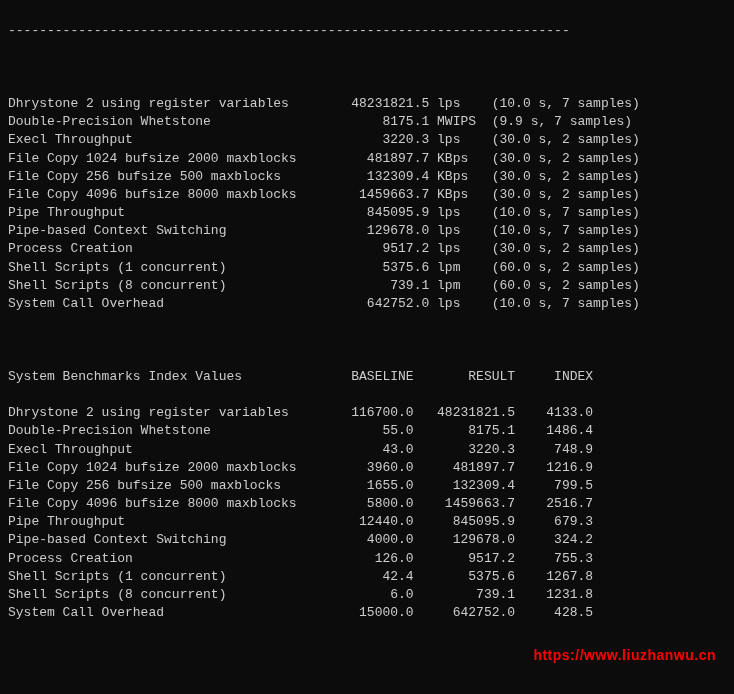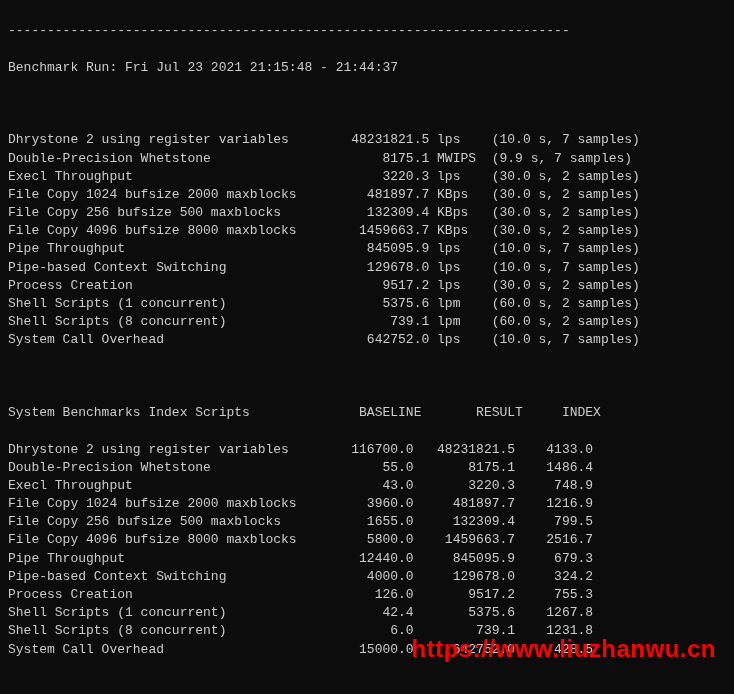--- a/index.html
+++ b/index.html
@@ -24,36 +24,35 @@
     }
     .row {
       display: block;
     }
     .watermark {
       position: absolute;
       bottom: 28px;
       right: 18px;
       color: #ff0000;
       font-family: Arial, sans-serif;
-      font-size: 24px;
+      font-size: 14px;
       font-weight: bold;
       letter-spacing: 0.5px;
       pointer-events: none;
     }
   </style>
 </head>
 <body>
 
 <div class="terminal">
 <span class="row dashed-line">------------------------------------------------------------------------</span>
-<span class="row">Benchmark Run: Fri Jul 23 2021 21:15:48 - 21:44:37</span>
 <span class="row"> </span>
 <div id="results-block"><span class="row">Dhrystone 2 using register variables        48231821.5 lps    (10.0 s, 7 samples)</span><span class="row">Double-Precision Whetstone                      8175.1 MWIPS  (9.9 s, 7 samples)</span><span class="row">Execl Throughput                                3220.3 lps    (30.0 s, 2 samples)</span><span class="row">File Copy 1024 bufsize 2000 maxblocks         481897.7 KBps   (30.0 s, 2 samples)</span><span class="row">File Copy 256 bufsize 500 maxblocks           132309.4 KBps   (30.0 s, 2 samples)</span><span class="row">File Copy 4096 bufsize 8000 maxblocks        1459663.7 KBps   (30.0 s, 2 samples)</span><span class="row">Pipe Throughput                               845095.9 lps    (10.0 s, 7 samples)</span><span class="row">Pipe-based Context Switching                  129678.0 lps    (10.0 s, 7 samples)</span><span class="row">Process Creation                                9517.2 lps    (30.0 s, 2 samples)</span><span class="row">Shell Scripts (1 concurrent)                    5375.6 lpm    (60.0 s, 2 samples)</span><span class="row">Shell Scripts (8 concurrent)                     739.1 lpm    (60.0 s, 2 samples)</span><span class="row">System Call Overhead                          642752.0 lps    (10.0 s, 7 samples)</span></div>
 <span class="row"> </span>
-<span class="row" id="index-header-row">System Benchmarks Index Scripts              BASELINE       RESULT     INDEX</span>
+<span class="row" id="index-header-row">System Benchmarks Index Values              BASELINE       RESULT     INDEX</span>
 <div id="index-block"><span class="row">Dhrystone 2 using register variables        116700.0   48231821.5    4133.0</span><span class="row">Double-Precision Whetstone                      55.0       8175.1    1486.4</span><span class="row">Execl Throughput                                43.0       3220.3     748.9</span><span class="row">File Copy 1024 bufsize 2000 maxblocks         3960.0     481897.7    1216.9</span><span class="row">File Copy 256 bufsize 500 maxblocks           1655.0     132309.4     799.5</span><span class="row">File Copy 4096 bufsize 8000 maxblocks         5800.0    1459663.7    2516.7</span><span class="row">Pipe Throughput                              12440.0     845095.9     679.3</span><span class="row">Pipe-based Context Switching                  4000.0     129678.0     324.2</span><span class="row">Process Creation                               126.0       9517.2     755.3</span><span class="row">Shell Scripts (1 concurrent)                    42.4       5375.6    1267.8</span><span class="row">Shell Scripts (8 concurrent)                     6.0        739.1    1231.8</span><span class="row">System Call Overhead                         15000.0     642752.0     428.5</span></div>
 
 
 
 
 
 
 </div>
 
 <div class="watermark">https://www.liuzhanwu.cn</div>

